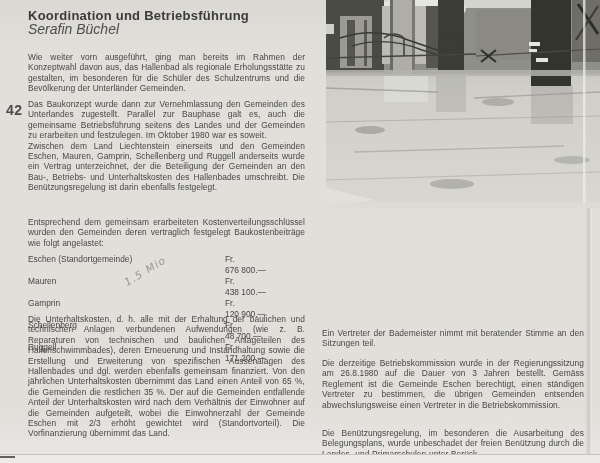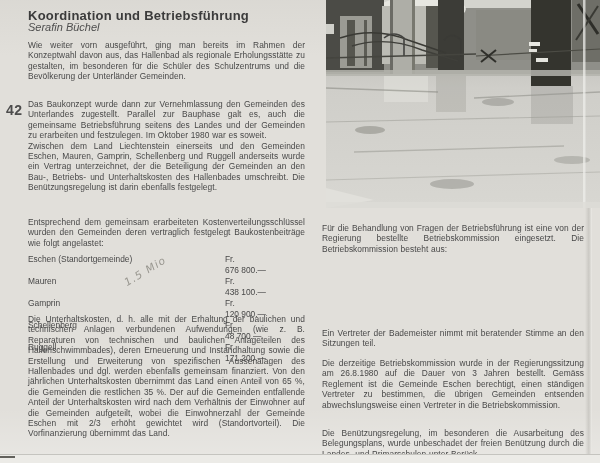--- a/index.html
+++ b/index.html
@@ -24,21 +24,21 @@
   .pagenum{position:absolute;left:6px;top:102px;font-size:14px;font-weight:600;color:#4c4c4c;letter-spacing:0.5px;}
 
   .col{position:absolute;top:0;height:463px;}
   .col-left{left:28px;width:277px;}
   .col-right{left:322px;width:262px;}
 
   .blk{position:absolute;left:0;width:100%;}
   p.body-text{margin:0;font-size:8.4px;line-height:10.4px;text-align:justify;
     letter-spacing:0.05px;word-spacing:0.3px;color:#484848;}
   .title{top:8px;font-size:13px;font-weight:bold;color:#3b3b3b;letter-spacing:0.25px;}
-  .author{top:21px;font-size:11px;font-style:italic;color:#4e4e4e;}
+  .author{top:21px;font-size:14px;font-style:italic;color:#4e4e4e;}
 
   .cost-table{top:254px;}
   .cost-row{display:flex;justify-content:space-between;align-items:baseline;
     font-size:8.4px;line-height:11px;color:#484848;gap:48px;}
   .cost-amt{display:flex;justify-content:space-between;width:80px;flex-direction:column;}
 
   .member-list{top:265px;}
   .member-item{font-size:8.4px;line-height:10.4px;color:#484848;
     padding-left:9px;text-indent:-9px;}
 
@@ -122,21 +122,21 @@
       <rect x="0" y="202" width="274" height="6" fill="#dddcd7" opacity="0.8"></rect>
     </svg>
   </div>
 
   <div class="pagenum">42</div>
 
   <div class="col col-left">
     <div class="blk title">Koordination und Betriebsführung</div>
     <div class="blk author">Serafin Büchel</div>
 
-    <p class="body-text blk" style="top:40px">Wie weiter vorn ausgeführt, ging man bereits im Rahmen der Konzeptwahl davon aus, das Hallenbad als regionale Erholungsstätte zu gestalten, im besonderen für die Schüler des Schulzentrums und die Bevölkerung der Unterländer Gemeinden.</p>
+    <p class="body-text blk" style="top:52px">Wie weiter vorn ausgeführt, ging man bereits im Rahmen der Konzeptwahl davon aus, das Hallenbad als regionale Erholungsstätte zu gestalten, im besonderen für die Schüler des Schulzentrums und die Bevölkerung der Unterländer Gemeinden.</p>
 
     <div class="blk" style="top:99px">
       <p class="body-text">Das Baukonzept wurde dann zur Vernehmlassung den Gemeinden des Unterlandes zugestellt. Parallel zur Bauphase galt es, auch die gemeinsame Betriebsführung seitens des Landes und der Gemeinden zu erarbeiten und festzulegen. Im Oktober 1980 war es soweit.</p>
       <p class="body-text">Zwischen dem Land Liechtenstein einerseits und den Gemeinden Eschen, Mauren, Gamprin, Schellenberg und Ruggell anderseits wurde ein Vertrag unterzeichnet, der die Beteiligung der Gemeinden an den Bau-, Betriebs- und Unterhaltskosten des Hallenbades umschreibt. Die Benützungsregelung ist darin ebenfalls festgelegt.</p>
     </div>
 
     <p class="body-text blk" style="top:217px">Entsprechend dem gemeinsam erarbeiteten Kostenverteilungsschlüssel wurden den Gemeinden deren vertraglich festgelegt Baukostenbeiträge wie folgt angelastet:</p>
 
     <div class="blk cost-table">
       <div class="cost-row">
@@ -175,21 +175,20 @@
           </span>
       </div>
     </div>
 
     <p class="body-text blk" style="top:314px">Die Unterhaltskosten, d. h. alle mit der Erhaltung der baulichen und technischen Anlagen verbundenen Aufwendungen (wie z. B. Reparaturen von technischen und baulichen Anlageteilen des Hallenschwimmbades), deren Erneuerung und Instandhaltung sowie die Erstellung und Erweiterung von spezifischen Aussenalagen des Hallenbades und dgl. werden ebenfalls gemeinsam finanziert. Von den jährlichen Unterhaltskosten übernimmt das Land einen Anteil von 65 %, die Gemeinden die restlichen 35 %. Der auf die Gemeinden entfallende Anteil der Unterhaltskosten wird nach dem Verhältnis der Einwohner auf die Gemeinden aufgeteilt, wobei die Einwohnerzahl der Gemeinde Eschen mit 2/3 erhöht gewichtet wird (Standortvorteil). Die Vorfinanzierung übernimmt das Land.</p>
   </div>
 
   <div class="handwritten">1.5 Mio</div>
 
   <div class="col col-right">
-    <p class="body-text blk" style="top:223px">Für die Behandlung von Fragen der Betriebsführung ist eine von der Regierung bestellte Betriebskommission eingesetzt. Die Betriebskommission besteht aus:</p>
 
 
     <p class="body-text blk" style="top:328px">Ein Vertreter der Bademeister nimmt mit beratender Stimme an den Sitzungen teil.</p>
 
     <p class="body-text blk" style="top:358px">Die derzeitige Betriebskommission wurde in der Regierungssitzung am 26.8.1980 auf die Dauer von 3 Jahren bestellt. Gemäss Reglement ist die Gemeinde Eschen berechtigt, einen ständigen Vertreter zu bestimmen, die übrigen Gemeinden entsenden abwechslungsweise einen Vertreter in die Betriebskommission.</p>
 
     <p class="body-text blk" style="top:428px">Die Benützungsregelung, im besonderen die Ausarbeitung des Belegungsplans, wurde unbeschadet der freien Benützung durch die Landes- und Primarschulen unter Berück-</p>
   </div>
 
   <div class="page-right-edge"></div>

